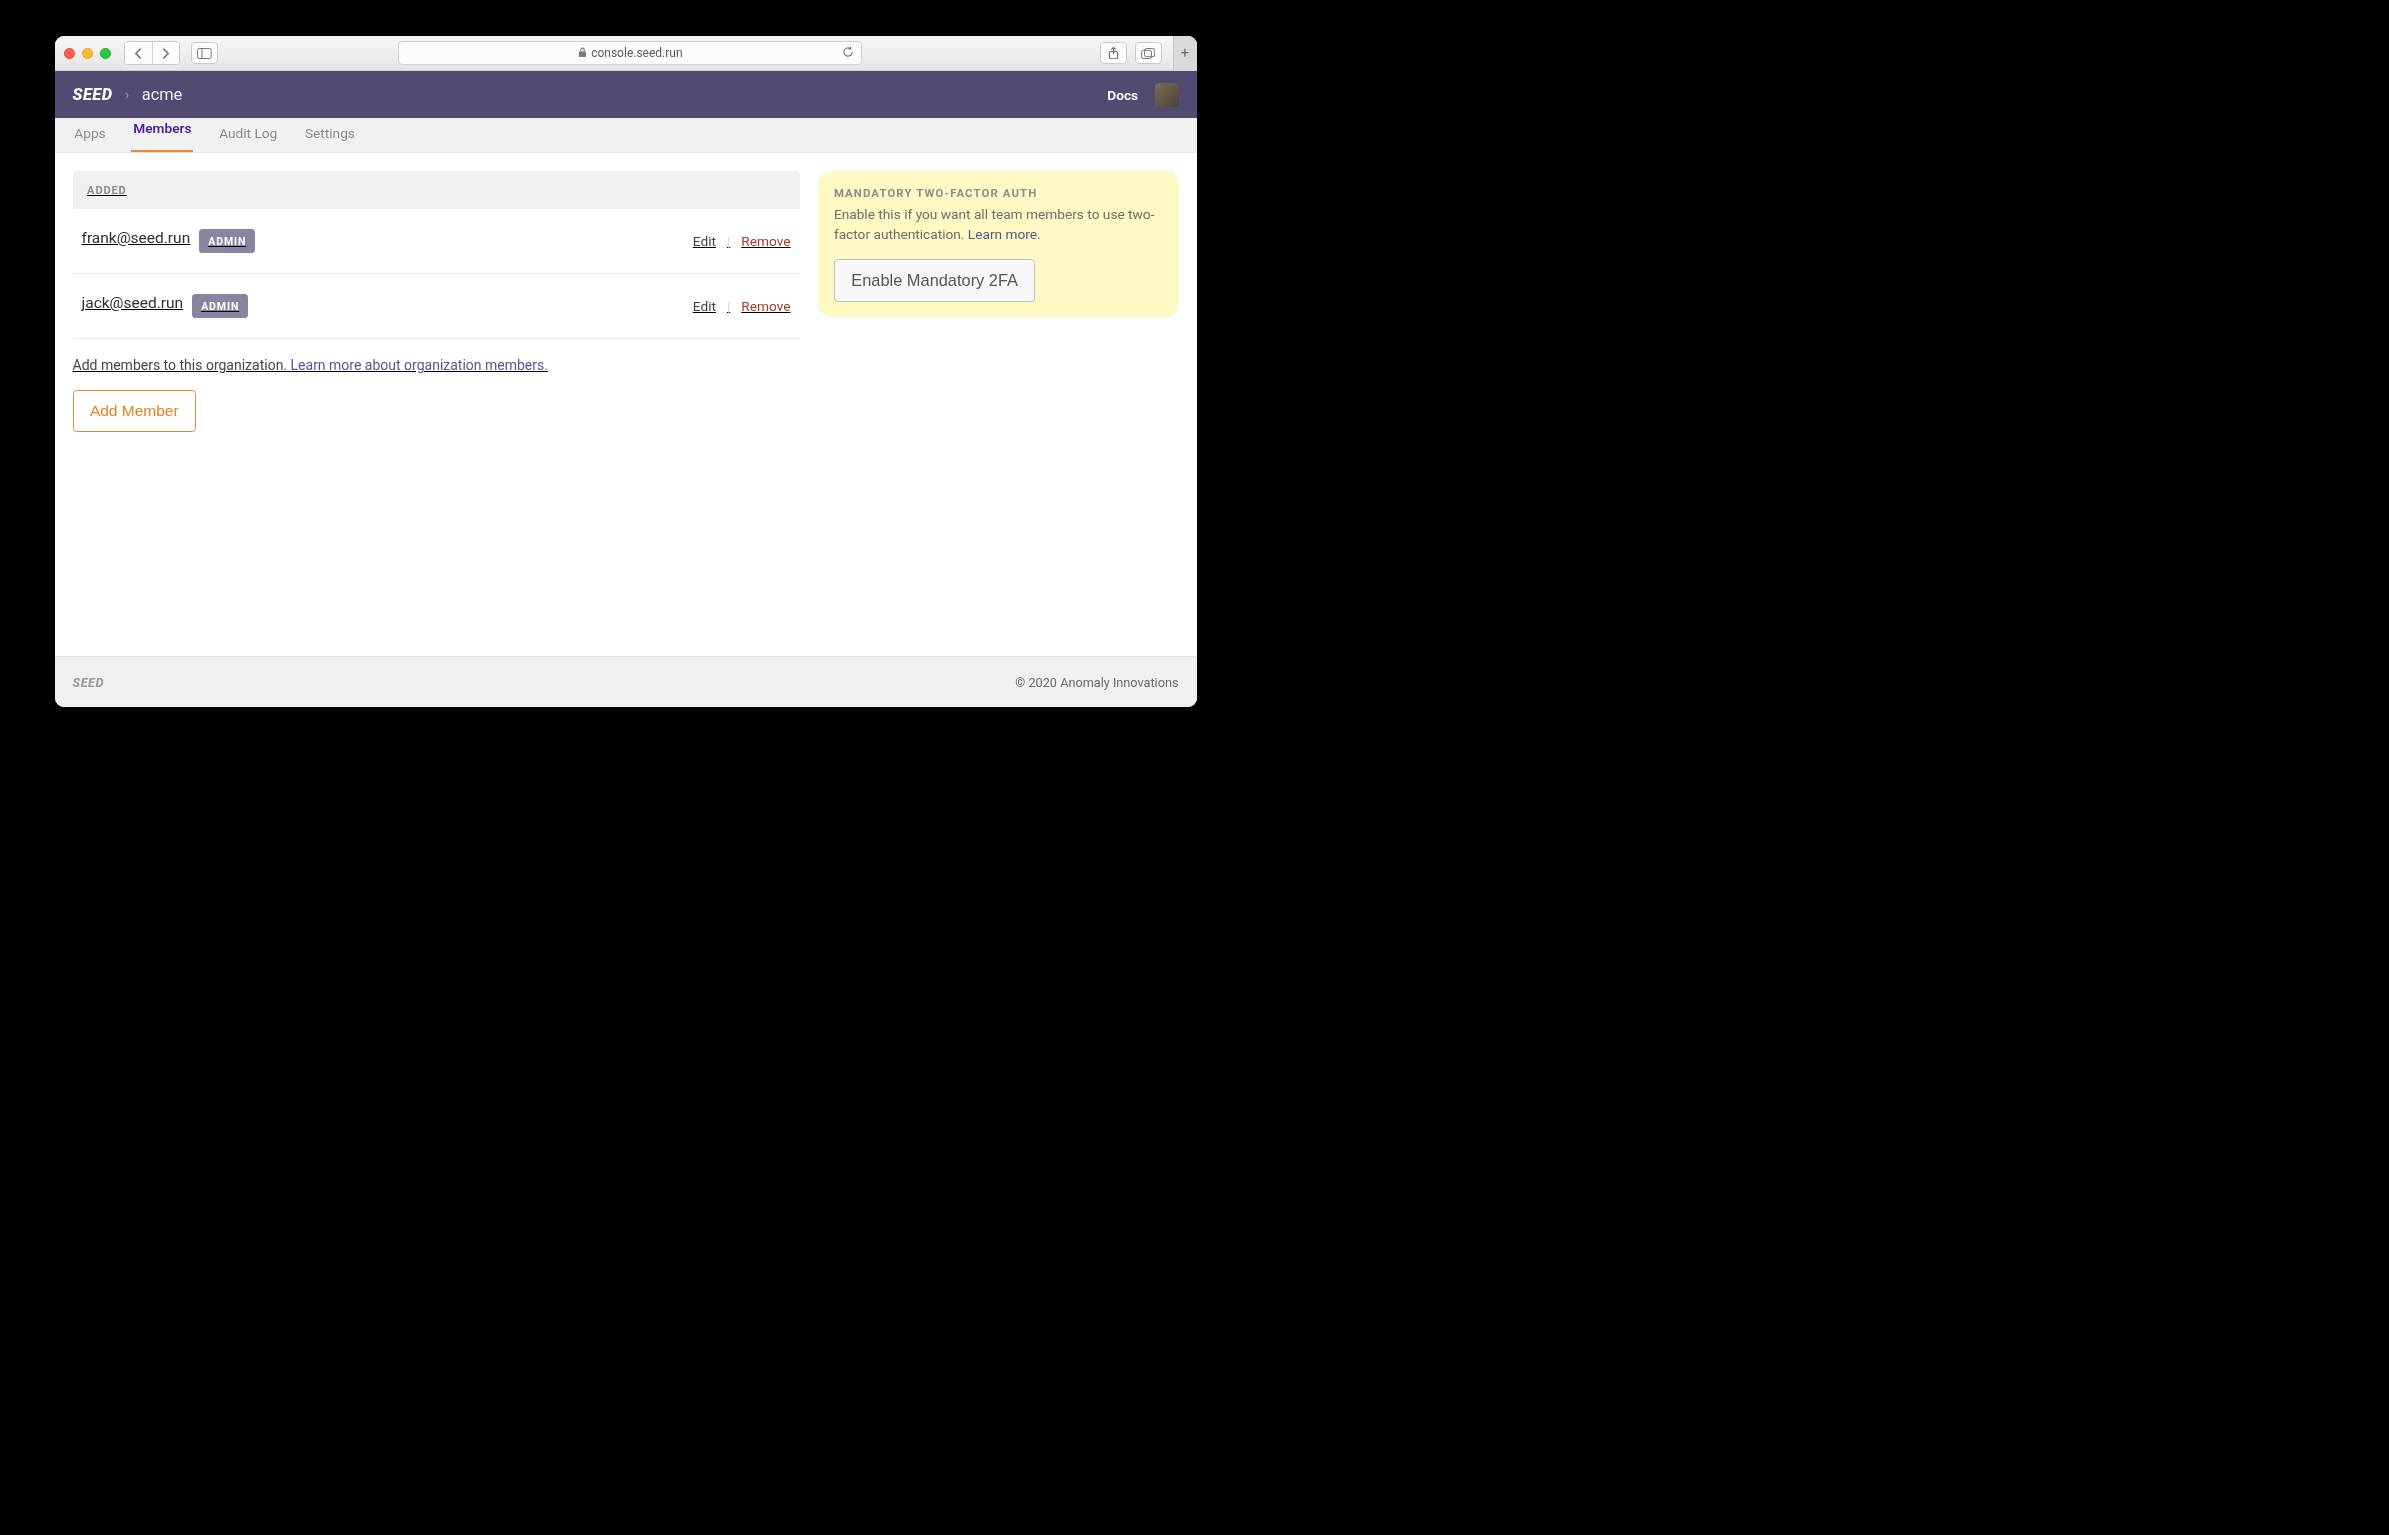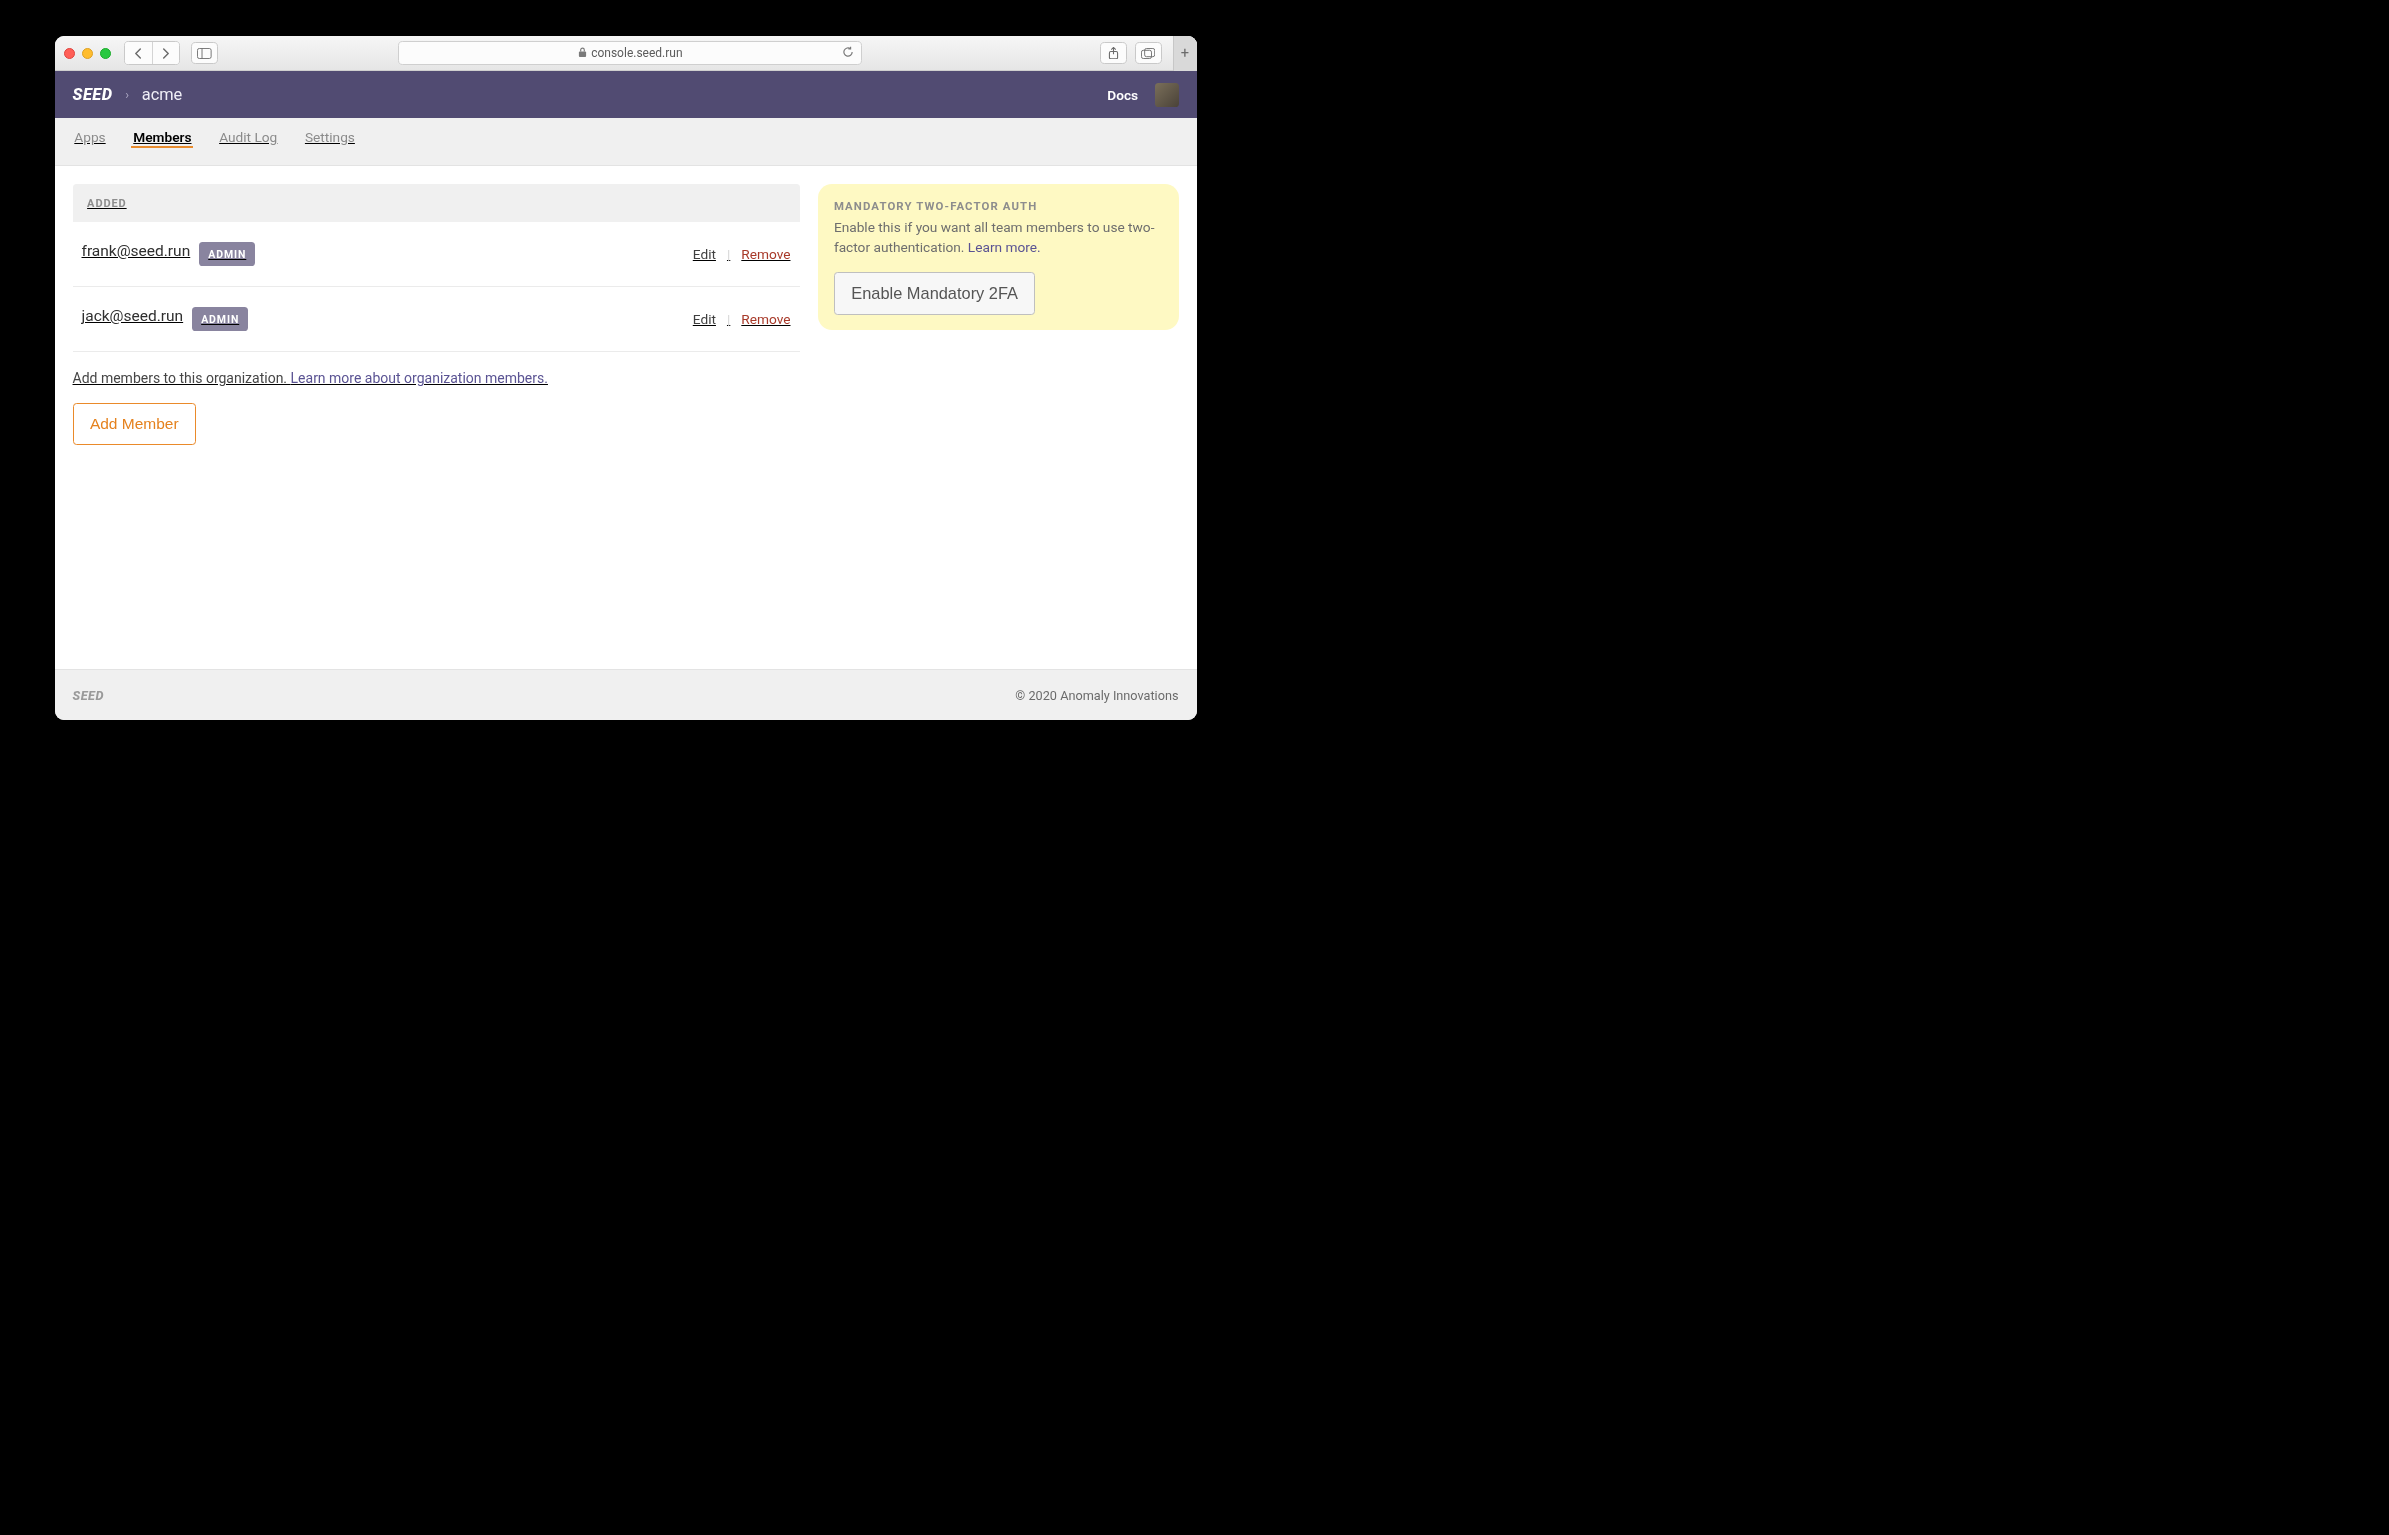--- a/index.html
+++ b/index.html
@@ -75,27 +75,27 @@
   .org-name { font-size:16.4px; font-weight:400; color:#efeef6;}
   .app-header-right { margin-left:auto; display:flex; align-items:center; gap:16.4px;}
   .docs-link { color:#fff; font-size:13.7px; font-weight:600;}
   .avatar {
     width:24px; height:24px; border-radius:3.6px;
     background: linear-gradient(135deg,#7a6f5a 0%, #4a4238 100%);
   }
   
   .tabs-row {
     background:#f0f0f0; border-bottom:0.9px solid #e3e3e3;
-    padding:0 18px; display:flex; gap:24px; height:48px; align-items:flex-start;text-decoration:underline;
+    padding:0 18px; display:flex; gap:24px; height:35px; align-items:flex-end;
   }
   .tab {
     padding:11px 1.8px 11px 1.8px; color:#8b8b8b; font-size:13.7px; cursor:pointer;
   }
   .tab.active {
-    color:#000000; font-weight:600; border-bottom:2.7px solid #e88b2d; padding-bottom:1px;
+    color:#4c1d95; font-weight:600; border-bottom:2.7px solid #e88b2d; padding-bottom:14px;
   }
   
   .content {
     background:#fff; display:flex; padding:18px; gap:18px; min-height:503px;
   }
   .col-main { flex:1 1 auto;text-decoration:underline; }
   .col-side { flex:0 0 361px; }
   .panel {
     background:#fef9c3; border-radius:14px; padding:14.6px 16.4px;
   }

